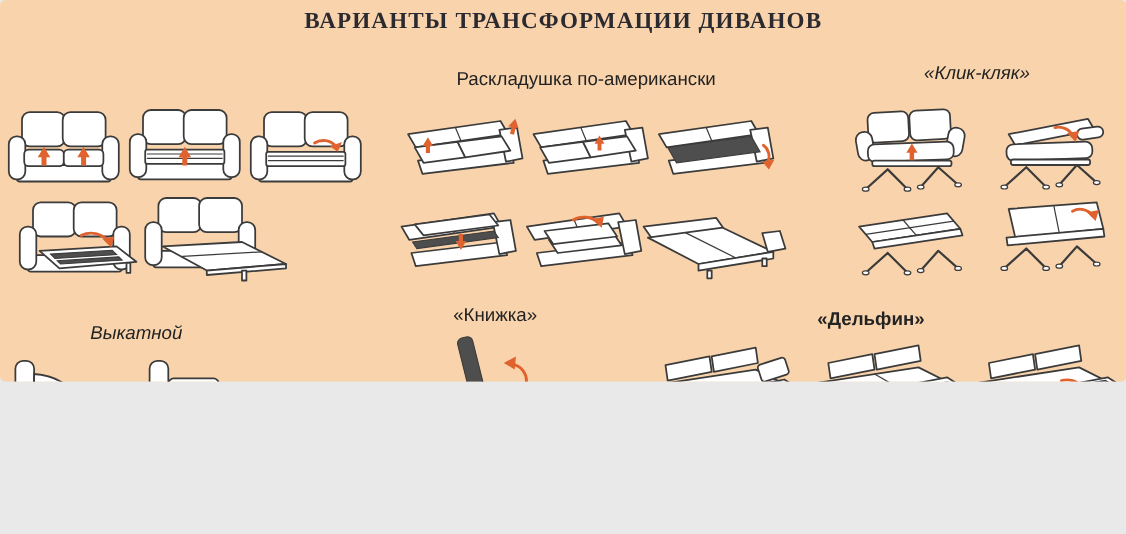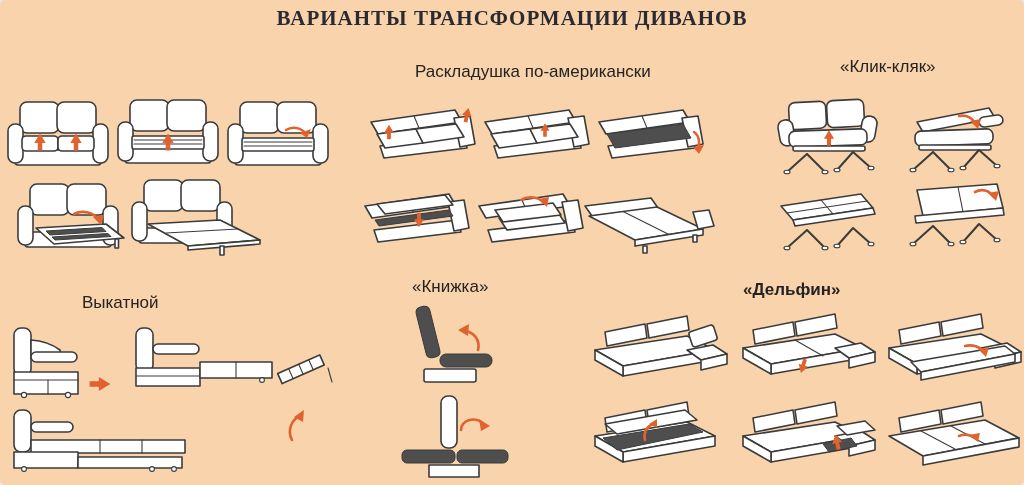--- a/index.html
+++ b/index.html
@@ -1,17 +1,17 @@
 <!DOCTYPE html>
 <html><head>
 <meta charset="utf-8">
 <style>
   html,body { margin:0; padding:0; background:#e9e9e9; }
   #stage {
-    position:relative; width:1024px; height:485px;
+    position:relative; width:1024px; height:347px;
     background:#f8d3ab; overflow:hidden; border-radius:5px;
     font-family:"Liberation Sans", sans-serif;
   }
   .title {
     position:absolute; top:6px; left:0; width:100%;
     text-align:center; margin:0;
     font-family:"Liberation Serif", serif;
     font-size:21px; font-weight:bold; letter-spacing:1px;
     color:#2b2a31;
   }
@@ -170,21 +170,21 @@
         <polygon points="8,34 76,25 122,47 54,58" class="ln"></polygon>
         <line x1="42" y1="29.5" x2="88" y2="52.5" class="tl"></line>
         <polygon points="54,58 122,47 122,53 54,64" class="ln"></polygon>
         <polygon points="112,30 128,28 133,44 117,47" class="ln"></polygon>
         <rect x="62" y="64" width="4" height="7" class="ln"></rect>
         <rect x="112" y="53" width="4" height="7" class="ln"></rect>
       </g>
     </svg>
   </div>
 
-  <div class="section" style="left:765px; top:52px; width:259px; height:208px;">
+  <div class="section" style="left:765px; top:52px; width:259px; height:208px;font-style:italic;">
     <div class="section-label" style="left:75px; top:5px;">«Клик-кляк»</div>
     <svg class="steps-svg" style="top:36px;" width="259" height="172" viewBox="0 0 259 172">
       <g transform="translate(12,14)">
         <rect x="12" y="0" width="37" height="27" rx="6" class="ln" transform="rotate(-3 30 13)"></rect>
         <rect x="50" y="-2" width="37" height="27" rx="6" class="ln" transform="rotate(-3 68 11)"></rect>
         <rect x="2" y="18" width="15" height="26" rx="7" class="ln" transform="rotate(-10 9 31)"></rect>
         <rect x="84" y="14" width="15" height="26" rx="7" class="ln" transform="rotate(10 91 27)"></rect>
         <rect x="12" y="28" width="78" height="16" rx="6" class="ln" transform="rotate(-2 51 36)"></rect>
         <rect x="16" y="44" width="72" height="5" rx="2" class="ln"></rect>
         <use href="#ccLegs" transform="translate(2,52)"></use>
@@ -211,21 +211,21 @@
         <line x1="57" y1="3" x2="62" y2="28" class="tl"></line>
         <polygon points="14,32 102,24 103,31 15,39" class="ln"></polygon>
         <use href="#ccLegs" transform="translate(4,42)"></use>
         <path class="arc" d="M74,8 a13,12 0 0 1 18,4"></path>
         <polygon class="ar" points="95,17 98,7 87,9"></polygon>
       </g>
     </svg>
   </div>
 
   <div class="section" style="left:0; top:288px; width:345px; height:197px;">
-    <div class="section-label" style="left:82px; top:5px;">Выкатной</div>
+    <div class="section-label" style="left:82px; top:5px;font-style:italic;">Выкатной</div>
     <svg class="steps-svg" style="top:34px;" width="340" height="163" viewBox="0 0 340 163">
       <g transform="translate(12,6)">
         <rect x="2" y="0" width="17" height="48" rx="7" class="ln"></rect>
         <path d="M19,12 Q36,13 48,22 L48,30 L19,30 Z" class="ln"></path>
         <rect x="19" y="24" width="46" height="10" rx="5" class="ln"></rect>
         <rect x="2" y="44" width="64" height="22" class="ln"></rect>
         <line x1="2" y1="52" x2="66" y2="52" class="tl"></line>
         <line x1="36" y1="52" x2="36" y2="66" class="tl"></line>
         <circle cx="12" cy="67" r="2.6" class="ft"></circle>
         <circle cx="56" cy="67" r="2.6" class="ft"></circle>

